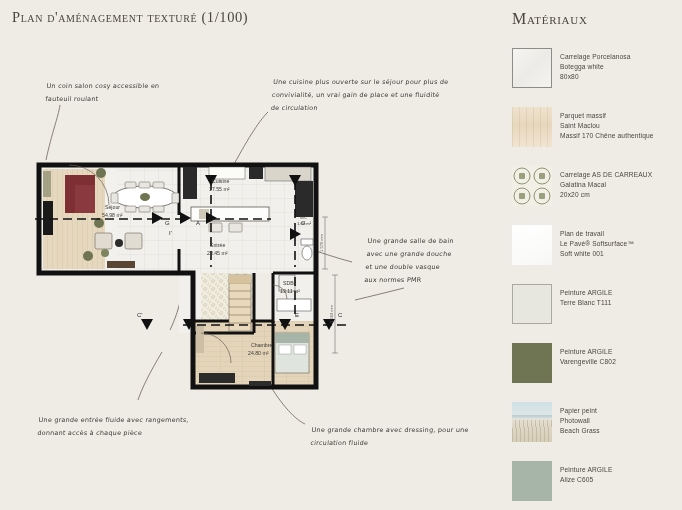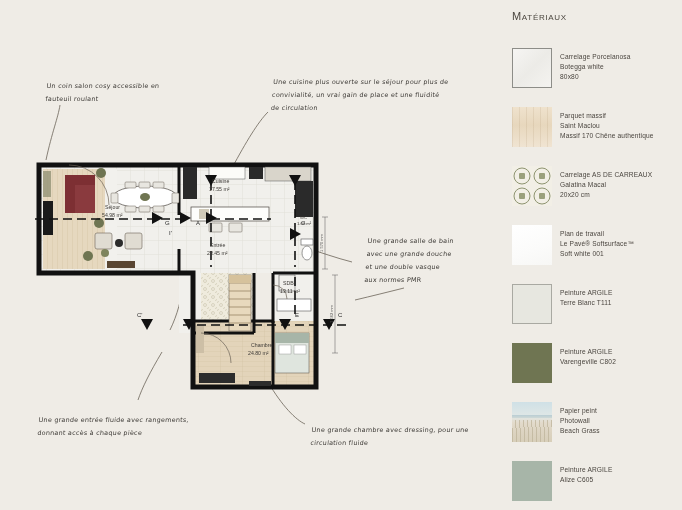--- a/index.html
+++ b/index.html
@@ -15,22 +15,22 @@
   
   .title {
     position: absolute; left: 12px; top: 9px;
     font-family: "Liberation Serif", serif;
     font-size: 14.5px; letter-spacing: 0.6px;
     color: #4b463f; font-variant: small-caps;
     white-space: nowrap;
   }
   .mat-title {
     position: absolute; left: 512px; top: 10px;
-    font-family: Liberation Sans, sans-serif;
-    font-size: 11px; letter-spacing: 0.7px;
+    font-family: Liberation Serif, serif;
+    font-size: 16px; letter-spacing: 0.7px;
     color: #4b463f; font-variant: small-caps;
     white-space: nowrap;
   }
 
   
   .note {
     position: absolute;
     font-family: "DejaVu Sans", sans-serif;
     font-size: 6.4px;
     line-height: 13px;
@@ -100,20 +100,21 @@
 
   
   .plan { position: absolute; left: 33px; top: 157px; width: 318px; height: 238px; }
   .plan svg { display: block; }
 </style>
 </head>
 <body>
 
 <div class="board">
 
+  <div class="title">Plan d'aménagement texturé (1/100)</div>
   <div class="mat-title">Matériaux</div>
 
   <svg class="leader" style="left:0;top:0;width:682px;height:510px" viewBox="0 0 682 510">
     <g fill="none" stroke="#6b6358" stroke-width="0.8">
       <path d="M60,105 C58,118 52,132 46,160"></path>
       <path d="M268,112 C258,122 246,142 232,168"></path>
       <path d="M352,262 C336,258 320,252 306,248"></path>
       <path d="M138,400 C142,388 150,372 162,352"></path>
       <path d="M305,424 C296,420 282,406 268,382"></path>
       <path d="M125,168 C178,196 200,268 170,330"></path>

